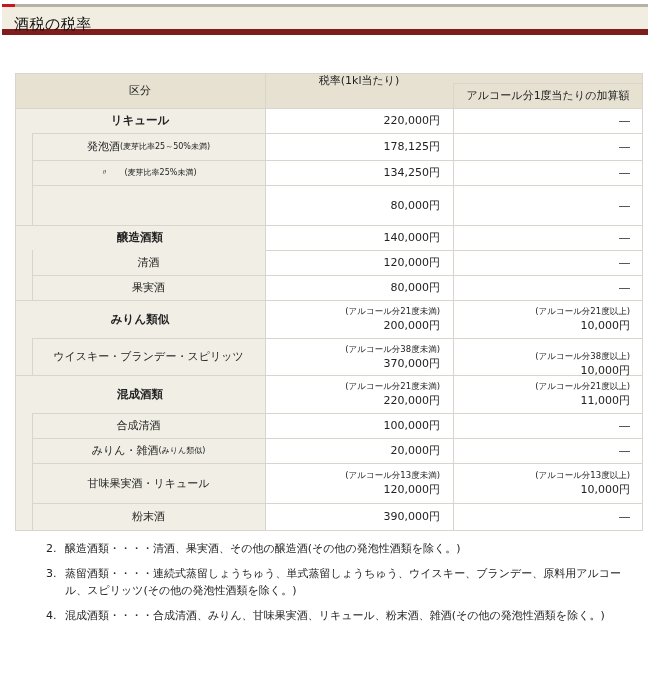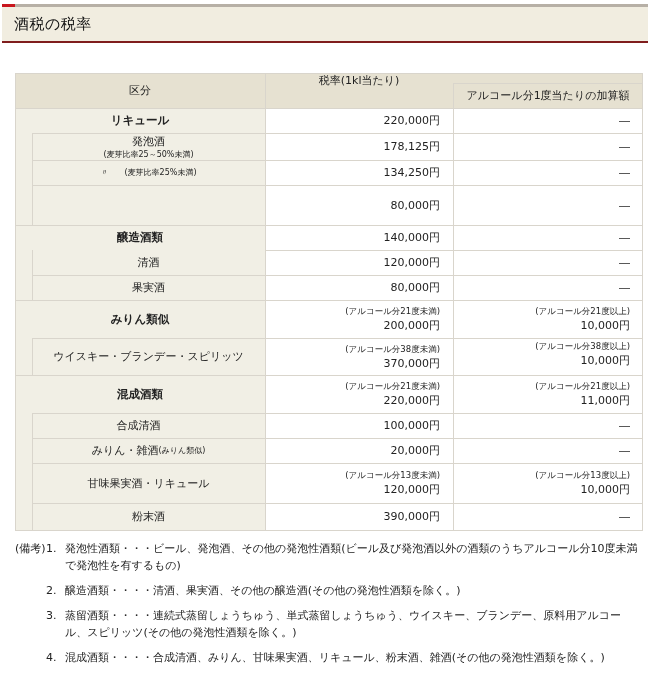--- a/index.html
+++ b/index.html
@@ -1,21 +1,21 @@
 <!DOCTYPE html>
 <html><head>
 <meta charset="utf-8">
 <style>
   * { box-sizing: border-box; margin: 0; padding: 0; }
   html, body { width: 650px; height: 679px; background: #ffffff; overflow: hidden; }
   body { font-family: "DejaVu Sans", "Liberation Sans", sans-serif; color: #222; font-size: 11px; position: relative; }
 
   .topbar { position: absolute; left: 2px; top: 4px; width: 646px; height: 3px; background: #b7b0a6; }
   .topbar .accent { position: absolute; left: 0; top: 0; width: 13px; height: 3px; background: #c8161d; }
-  .title-box { position: absolute; left: 2px; top: 7px; width: 646px; height: 36px; background: #f1ede0; border-bottom: 2px solid #7f1d1d; }
+  .title-box { position: absolute; left: 2px; top: 7px; width: 646px; height: 28px; background: #f1ede0; border-bottom: 6px solid #7f1d1d; }
   .title-box h1 { position: absolute; left: 12px; top: 8px; font-size: 15px; font-weight: normal; color: #111; letter-spacing: 0.5px; }
 
   .tbl { position: absolute; left: 15px; top: 73px; width: 628px; height: 458px; }
   .cell { position: absolute; display: flex; align-items: center; }
   .hdr-bg { position: absolute; left: 0; top: 0; width: 628px; height: 35px; background: #e6e1d1; }
   .cat-bg { position: absolute; background: #f1efe5; }
   .val-bg { position: absolute; background: #ffffff; }
   .hline { position: absolute; height: 1px; background: #d9d5cc; }
   .vline { position: absolute; width: 1px; background: #d9d5cc; }
 
@@ -79,21 +79,21 @@
   <div class="vline" style="left:17px;top:340px;height:118px;"></div>
 
   <div class="cell c-left" style="left:0;top:0;width:250px;height:35px;">区分</div>
   <div class="cell c-left" style="left:250px;top:0;width:188px;height:19px;padding-bottom:4px;">税率(1kl当たり)</div>
   <div class="cell c-left" style="left:438px;top:10px;width:190px;height:25px;">アルコール分1度当たりの加算額</div>
 
   <div class="cell c-left cat-head" style="left:0;top:35px;width:250px;height:25px;">リキュール</div>
   <div class="cell c-right" style="left:250px;top:35px;width:188px;height:25px;">220,000円</div>
   <div class="cell c-right" style="left:438px;top:35px;width:190px;height:25px;">―</div>
 
-  <div class="cell c-left sub" style="left:17px;top:60px;width:233px;height:27px;flex-direction:column;">
+  <div class="cell c-left sub" style="left:17px;top:60px;width:233px;height:27px;">
     <span>発泡酒</span>
       <span class="small">(麦芽比率25～50%未満)</span>
   </div>
   <div class="cell c-right" style="left:250px;top:60px;width:188px;height:27px;">178,125円</div>
   <div class="cell c-right" style="left:438px;top:60px;width:190px;height:27px;">―</div>
 
   <div class="cell c-left sub" style="left:17px;top:87px;width:233px;height:25px;">
     <span class="small">〃</span>
       <span class="small" style="margin-left:8px;">　(麦芽比率25%未満)</span>
   </div>
@@ -123,21 +123,21 @@
   <div class="cell c-right stack" style="left:438px;top:227px;width:190px;height:38px;">
     <span class="cond">(アルコール分21度以上)</span>
     <span class="amt">10,000円</span>
   </div>
 
   <div class="cell c-left sub" style="left:17px;top:265px;width:233px;height:37px;">ウイスキー・ブランデー・スピリッツ</div>
   <div class="cell c-right stack" style="left:250px;top:265px;width:188px;height:37px;">
     <span class="cond">(アルコール分38度未満)</span>
     <span class="amt">370,000円</span>
   </div>
-  <div class="cell c-right stack" style="left:438px;top:262px;width:190px;height:37px;">
+  <div class="cell c-right stack" style="left:438px;top:272px;width:190px;height:37px;">
     <span class="cond">(アルコール分38度以上)</span>
     <span class="amt">10,000円</span>
   </div>
 
   <div class="cell c-left cat-head" style="left:0;top:302px;width:250px;height:38px;">混成酒類</div>
   <div class="cell c-right stack" style="left:250px;top:302px;width:188px;height:38px;">
     <span class="cond">(アルコール分21度未満)</span>
     <span class="amt">220,000円</span>
   </div>
   <div class="cell c-right stack" style="left:438px;top:302px;width:190px;height:38px;">
@@ -166,25 +166,20 @@
     <span class="amt">10,000円</span>
   </div>
 
   <div class="cell c-left sub" style="left:17px;top:430px;width:233px;height:27px;">粉末酒</div>
   <div class="cell c-right" style="left:250px;top:430px;width:188px;height:27px;">390,000円</div>
   <div class="cell c-right" style="left:438px;top:430px;width:190px;height:27px;">―</div>
 </div>
 
 <div class="notes">
   <div class="note">
-    <span class="pre">(備考)</span>
-    <span class="num">1.</span>
-    <span>発泡性酒類・・・ビール、発泡酒、その他の発泡性酒類(ビール及び発泡酒以外の酒類のうちアルコール分10度未満で発泡性を有するもの)</span>
-  </div>
-  <div class="note">
     <span class="num">2.</span>
     <span>醸造酒類・・・・清酒、果実酒、その他の醸造酒(その他の発泡性酒類を除く。)</span>
   </div>
   <div class="note">
     <span class="num">3.</span>
     <span>蒸留酒類・・・・連続式蒸留しょうちゅう、単式蒸留しょうちゅう、ウイスキー、ブランデー、原料用アルコール、スピリッツ(その他の発泡性酒類を除く。)</span>
   </div>
   <div class="note">
     <span class="num">4.</span>
     <span>混成酒類・・・・合成清酒、みりん、甘味果実酒、リキュール、粉末酒、雑酒(その他の発泡性酒類を除く。)</span>

